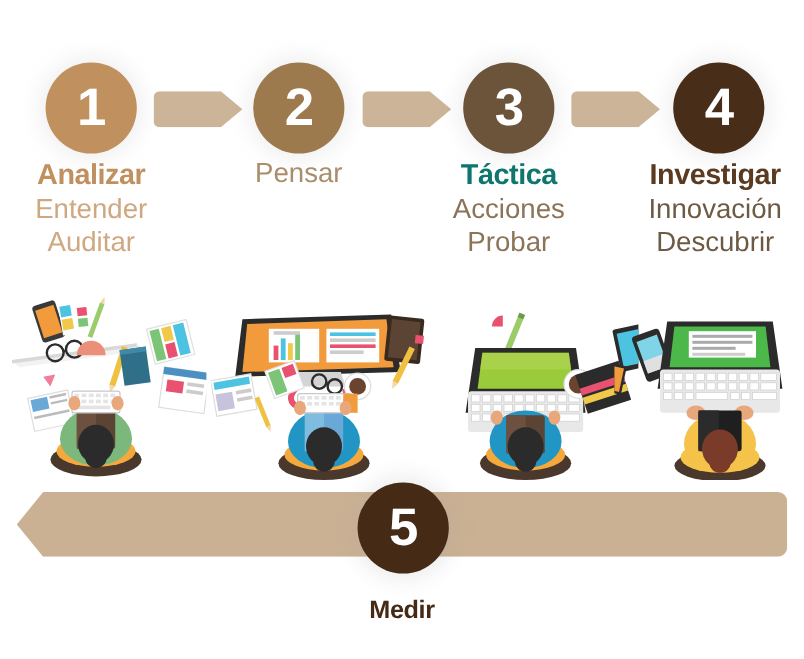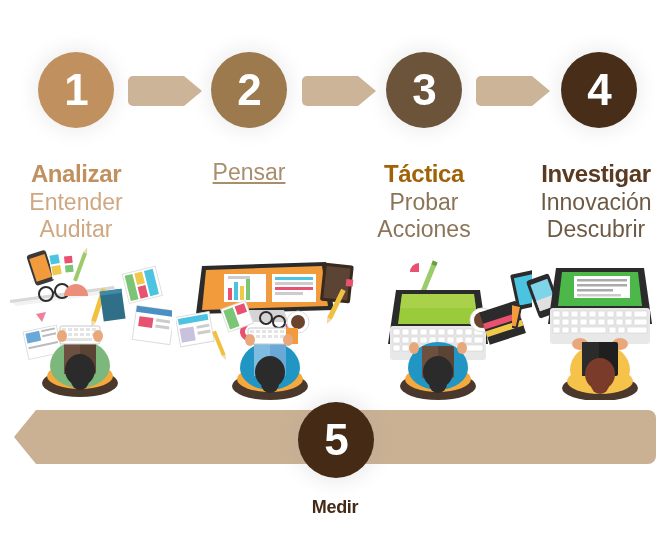--- a/index.html
+++ b/index.html
@@ -56,21 +56,21 @@
   }
   .arrow svg { display: block; }
   .a1 { left: 128px; }
   .a2 { left: 302px; }
   .a3 { left: 476px; }
 
   
   .labels-row {
     position: absolute;
     left: 0;
-    top: 159px;
+    top: 131px;
     width: 670px;
     height: 96px;
   }
   .label-col {
     position: absolute;
     width: 168px;
     text-align: center;
   }
   .lc1 { left: -8px; }
   .lc2 { left: 165px; }
@@ -85,24 +85,24 @@
     white-space: nowrap;
   }
   .label-sub {
     font-size: 23px;
     font-weight: 300;
     line-height: 27px;
     white-space: nowrap;
   }
   .t1 { color: #c0905f; }
   .t2 { color: #9d7a4e; }
-  .t3 { color: #a16207; }
+  .t3 { color: #0f766e; }
   .t4 { color: #5a3a20; }
   .s1 { color: #cfa881; }
-  .s2 { color: #a98e6c; text-decoration: underline; }
+  .s2 { color: #a98e6c; }
   .s3 { color: #8b7458; }
   .s4 { color: #6d5a45; }
 
   
   .illustrations {
     position: absolute;
     left: 0;
     top: 248px;
     width: 670px;
     height: 152px;
@@ -148,21 +148,21 @@
     font-weight: bold;
     line-height: 1;
     letter-spacing: -1px;
   }
   .medir-label {
     position: absolute;
     left: 0;
     top: 497px;
     width: 670px;
     text-align: center;
-    font-size: 18px;
+    font-size: 21px;
     font-weight: bold;
     color: #452a16;
     letter-spacing: -0.3px;
   }
 </style>
 </head>
 <body>
 
 <div class="steps-row">
 
@@ -208,22 +208,22 @@
     <div class="label-sub s1">Entender</div>
     <div class="label-sub s1">Auditar</div>
   </div>
 
   <div class="label-col lc2">
     <div class="label-sub s2">Pensar</div>
   </div>
 
   <div class="label-col lc3">
     <div class="label-title t3">Táctica</div>
+    <div class="label-sub s3">Acciones</div>
     <div class="label-sub s3">Probar</div>
-    <div class="label-sub s3">Acciones</div>
   </div>
 
   <div class="label-col lc4">
     <div class="label-title t4">Investigar</div>
     <div class="label-sub s4">Innovación</div>
     <div class="label-sub s4">Descubrir</div>
   </div>
 </div>
 
 <div class="illustrations">

